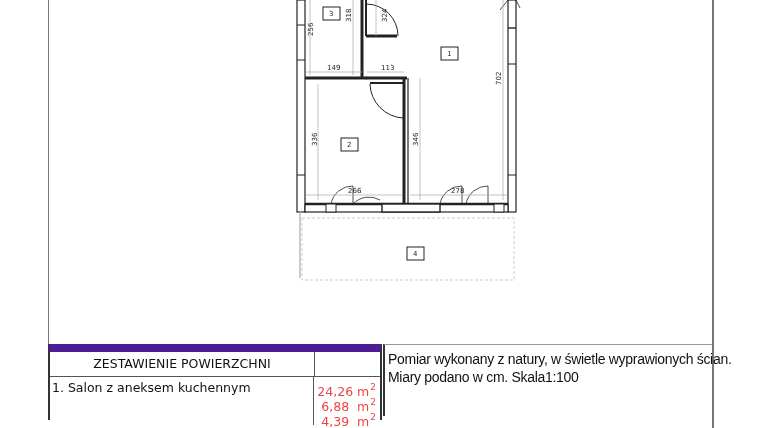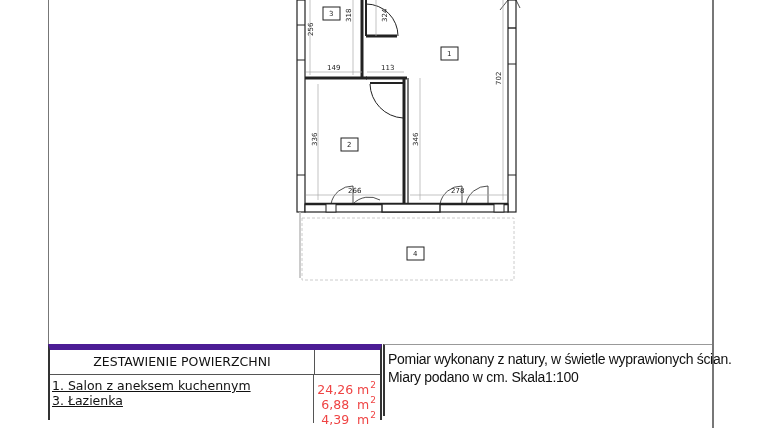--- a/index.html
+++ b/index.html
@@ -1,27 +1,27 @@
 <!DOCTYPE html>
 <html><head>
 <meta charset="utf-8">
 <style>
   html,body{margin:0;padding:0;background:#fff;}
   body{width:760px;height:428px;position:relative;overflow:hidden;font-family:"DejaVu Sans",sans-serif;}
   .frame-left{position:absolute;left:48px;top:0;width:1px;height:344px;background:#777;}
   .frame-right{position:absolute;left:712px;top:0;width:2px;height:428px;background:#777;}
   .plan{position:absolute;left:0;top:0;width:760px;height:290px;}
-  .table-wrap{position:absolute;left:48px;top:344px;width:334px;height:76px;border-top:6px solid #4c1d95;border-left:2px solid #333;border-right:2px solid #333;box-sizing:border-box;}
+  .table-wrap{position:absolute;left:48px;top:344px;width:334px;height:76px;border-top:8px solid #4c1d95;border-left:2px solid #333;border-right:2px solid #333;box-sizing:border-box;}
   .thead{display:flex;height:24px;border-bottom:1px solid #555;}
   .thead .c1{width:264px;border-right:1px solid #555;text-align:center;font-size:12.5px;line-height:24px;color:#111;}
   .thead .c2{flex:1;}
   .tbody{display:flex;}
   .tbody .c1{width:264px;border-right:1px solid #555;padding-left:2px;padding-top:3px;box-sizing:border-box;}
   .tbody .c2{flex:1;padding-top:3px;box-sizing:border-box;}
-  .row{font-size:12.5px;line-height:15px;color:#111;height:15px;white-space:nowrap;text-decoration:underline;}
+  .row{font-size:12.5px;line-height:15px;color:#111;height:15px;white-space:nowrap;}
   .val{text-align:right;padding-right:4px;font-size:12.5px;line-height:15px;height:15px;color:#ef4444;white-space:nowrap;}
   .val sup{font-size:9px;vertical-align:6px;margin-left:1px;}
   .notes{position:absolute;left:383px;top:344px;width:329px;height:72px;border-top:1px solid #999;border-left:2px solid #333;box-sizing:border-box;padding:5px 0 0 3px;font-family:"Liberation Sans",sans-serif;font-size:14px;line-height:18px;color:#111;}
   .notes div{white-space:nowrap;letter-spacing:-0.3px;}
 </style>
 </head>
 <body>
 
 <div class="frame-left"></div>
 <div class="frame-right"></div>
@@ -108,21 +108,20 @@
 </svg>
 
 <div class="table-wrap">
   <div class="thead">
     <div class="c1">ZESTAWIENIE POWIERZCHNI</div>
     <div class="c2"></div>
   </div>
   <div class="tbody">
     <div class="c1">
       <div class="row">1. Salon z aneksem kuchennym</div>
-      <div class="row">3. Łazienka</div>
     </div>
     <div class="c2">
       <div class="val"><span>24,26</span>&nbsp;<span>m</span><sup>2</sup></div>
       <div class="val"><span>6,88</span>&nbsp;&nbsp;<span>m</span><sup>2</sup></div>
       <div class="val"><span>4,39</span>&nbsp;&nbsp;<span>m</span><sup>2</sup></div>
     </div>
   </div>
 </div>
 
 <div class="notes">

